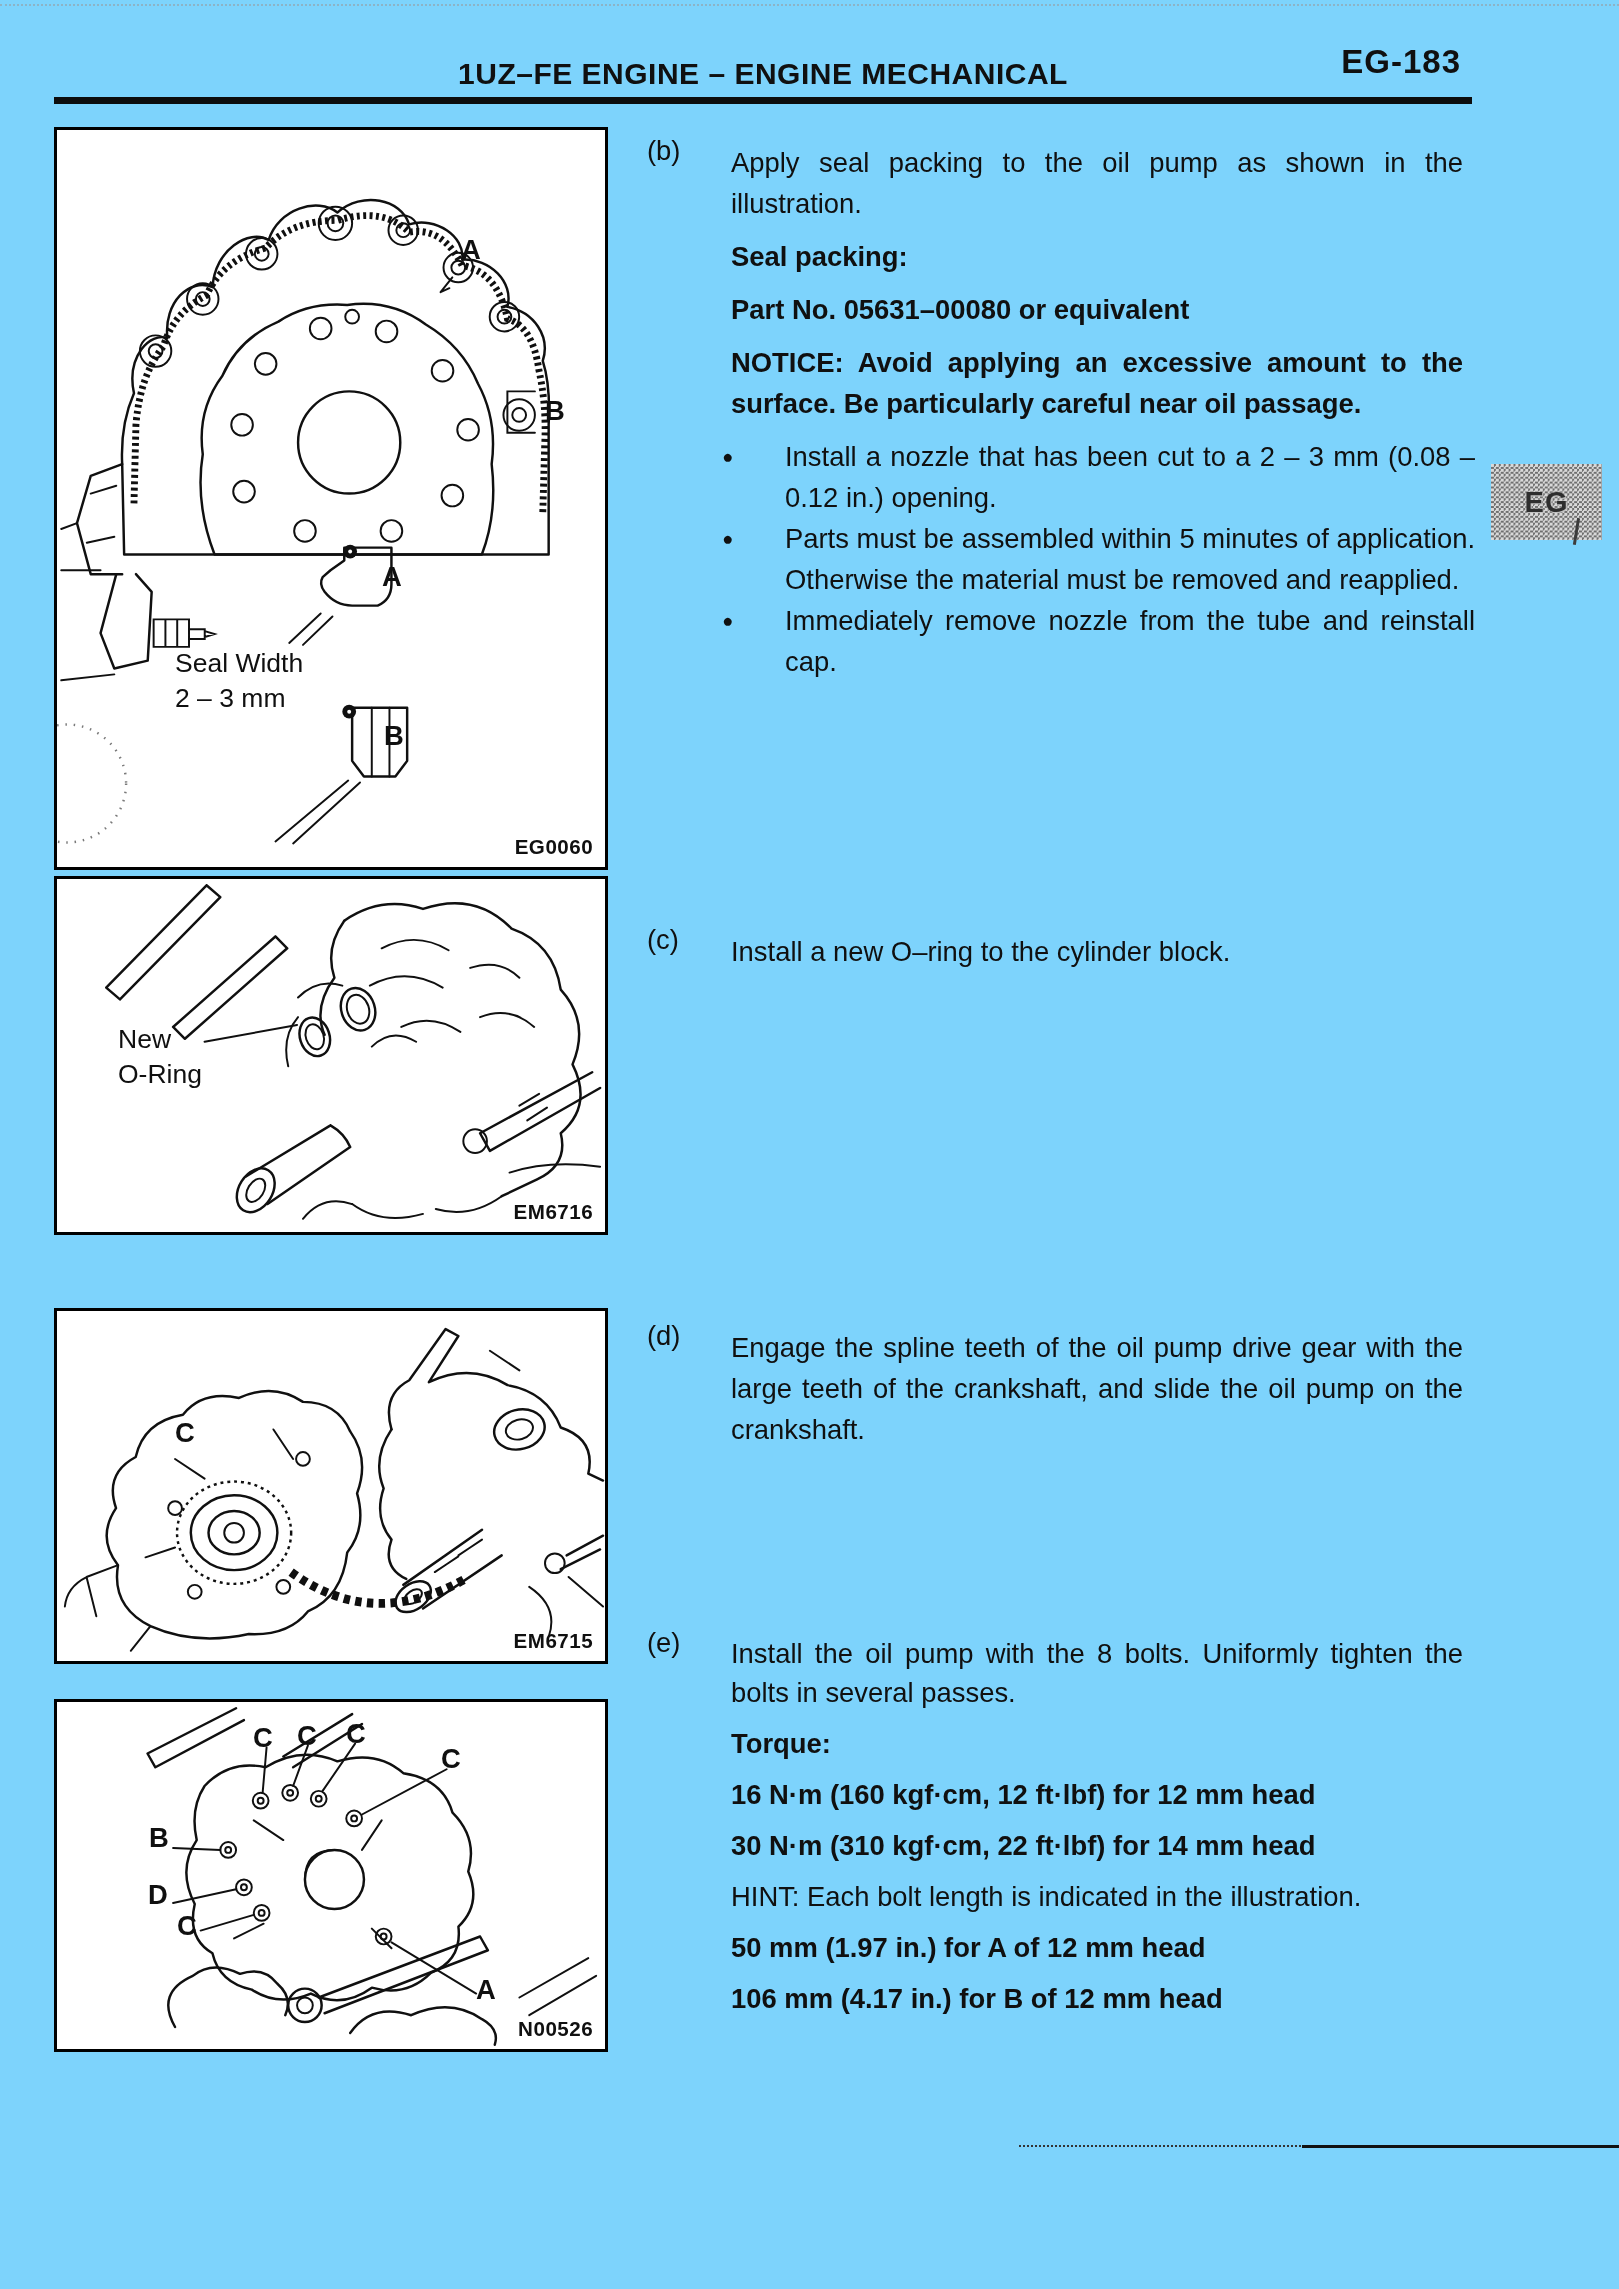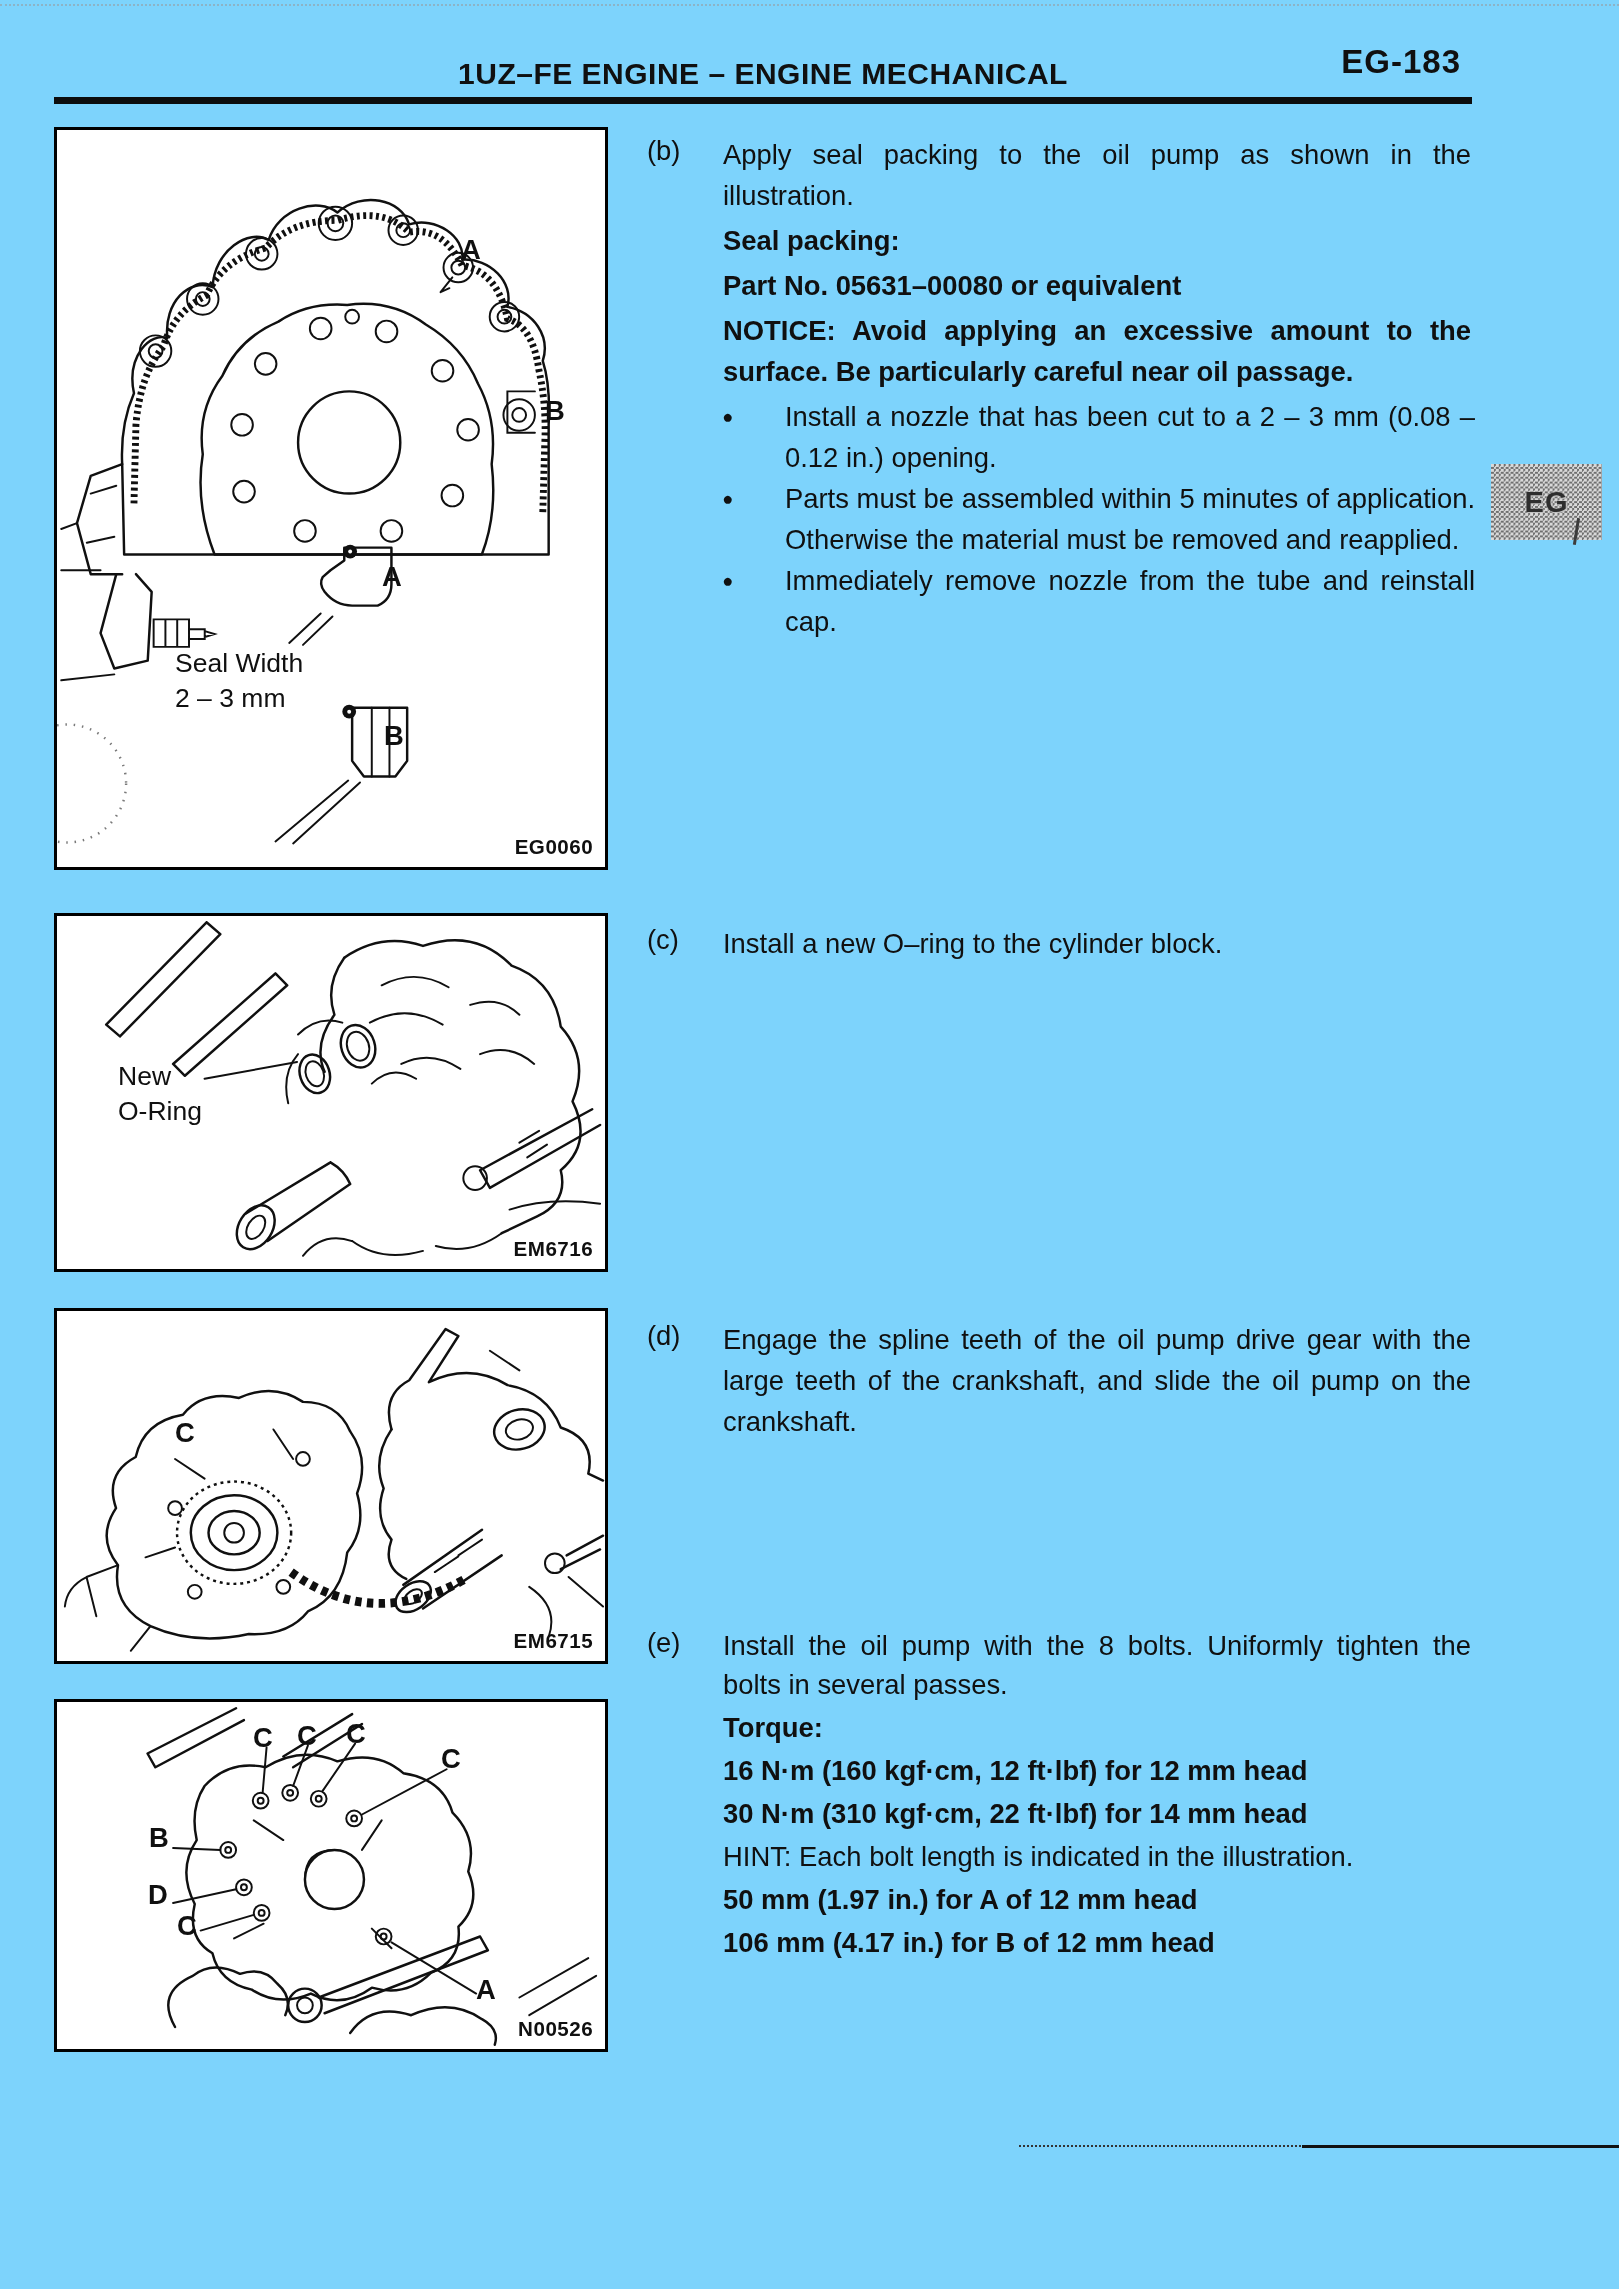--- a/index.html
+++ b/index.html
@@ -36,21 +36,21 @@
   .bead{stroke:#101010;fill:none;stroke-width:7;stroke-dasharray:3 3.5;}
   .dashed-arc{stroke:#101010;fill:none;stroke-width:9;stroke-dasharray:6.5 5.5;}
   .dotted{stroke:#7a7a7a;fill:none;stroke-width:2.5;stroke-dasharray:1.5 7;}
   .dotring{stroke:#101010;fill:none;stroke-width:2.5;stroke-dasharray:3 4;}
   .dot{fill:#101010;}
 
   
   .step{position:absolute;left:647px;width:828px;}
   .step-label{position:absolute;left:0;top:0;font-size:27.4px;line-height:41px;}
   .step-body{margin-left:72px;}
-  .step p{margin:4px;font-size:27.4px;line-height:41px;}
+  .step p{margin:12px;font-size:27.4px;line-height:41px;}
   .just{text-align:justify;}
   .bold{font-weight:700;}
   .ind{margin-left:66px;}
   .bullets{list-style:none;margin:0;padding:0;}
   .bullet-item{position:relative;padding-left:66px;}
   .bullet-glyph{position:absolute;left:2.9px;top:0;font-size:18.6px;line-height:41px;}
   .bullet-text{display:block;font-size:27.4px;line-height:41px;text-align:justify;}
   .step-e p{line-height:39px;}
 </style>
 </head>
@@ -138,21 +138,21 @@
     <span class="fig-letter" style="left:488px;top:265px;">B</span>
     <span class="fig-letter" style="left:325px;top:431px;">A</span>
     <span class="fig-letter" style="left:327px;top:590px;">B</span>
     <div class="fig-note" style="left:118px;top:516px;">
       <div>Seal Width</div>
       <div>2 – 3 mm</div>
     </div>
     <span class="fig-code">EG0060</span>
   </div>
 
-  <div class="figure" style="top:913px;height:359px;padding-left:32px;">
+  <div class="figure" style="top:876px;height:359px;padding-left:32px;">
     <svg viewBox="0 0 557 358">
       <g>
         <path class="ln" d="M152,6 L50,110 M166,18 L64,122 M152,6 L166,18 M50,110 L64,122"></path>
         <path class="ln" d="M222,58 L118,150 M234,70 L130,162 M222,58 L234,70 M118,150 L130,162"></path>
       </g>
       <g>
         <path class="ln" d="M292,42 Q330,16 372,30 Q425,12 462,50 Q505,65 512,112 Q542,145 524,188 Q545,230 512,258 Q520,290 488,305 L452,322"></path>
         <path class="ln" d="M292,42 Q272,70 282,100 Q260,130 272,158"></path>
         <path class="ln-thin" d="M330,70 Q365,52 398,72 M318,108 Q355,88 392,110 M420,90 Q450,80 470,100 M430,140 Q460,128 485,150 M350,150 Q380,135 410,155"></path>
         <path class="ln-thin" d="M245,120 Q265,100 290,108 M235,190 Q228,160 245,140 M320,170 Q340,150 365,165"></path>

